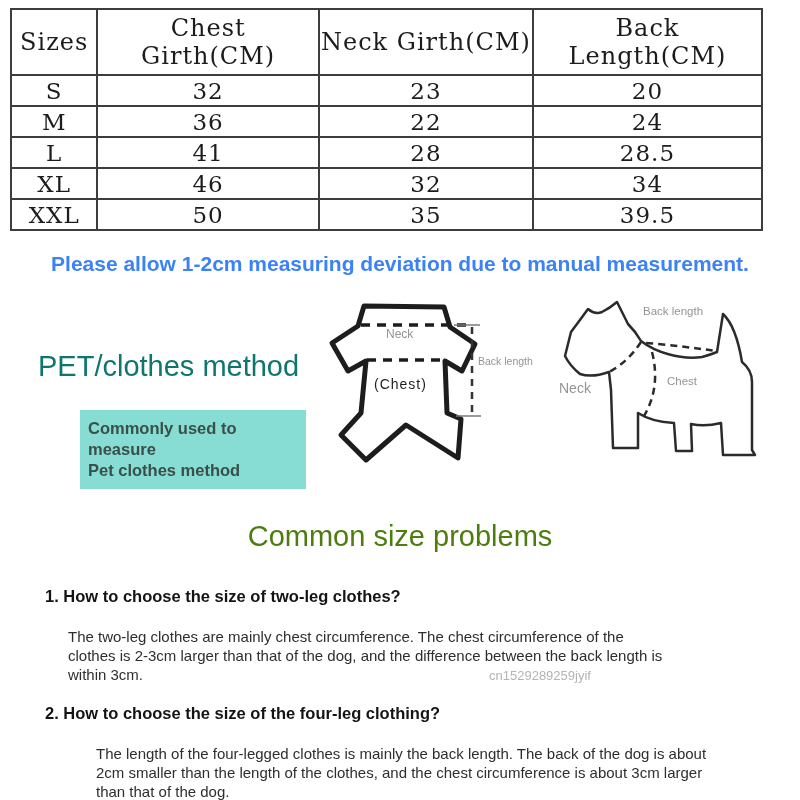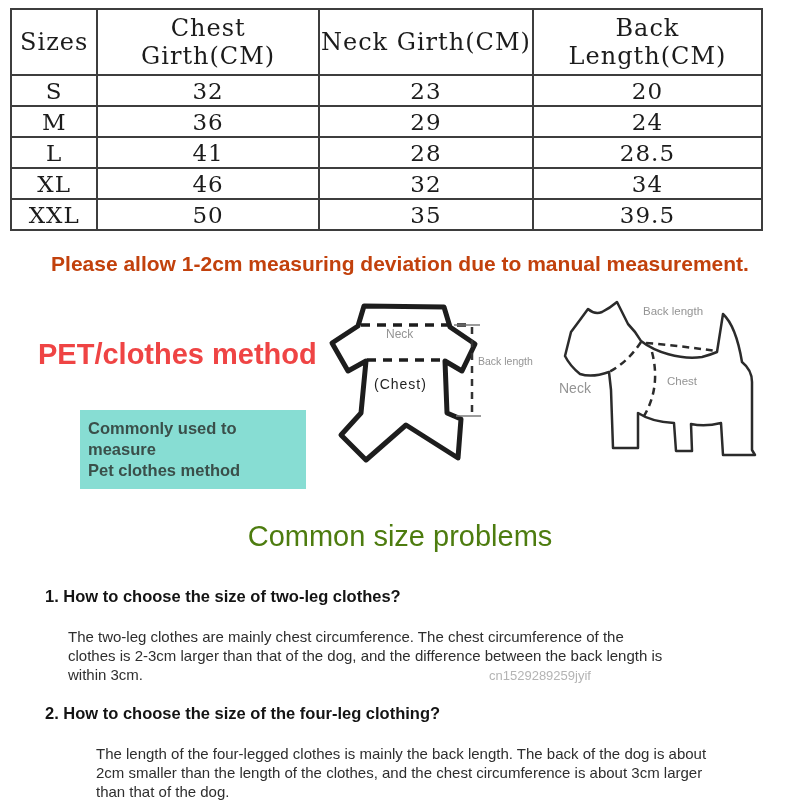--- a/index.html
+++ b/index.html
@@ -11,24 +11,24 @@
               table-layout:fixed;font-family:"DejaVu Serif",serif;color:#1c1c1c;}
   .size-table th,.size-table td{border:2px solid #3d3d3d;text-align:center;vertical-align:middle;
               font-weight:normal;letter-spacing:1px;}
   .size-table thead tr{height:66px;}
   .size-table thead th{font-size:24px;}
   .size-table tbody tr{height:31px;}
   .size-table tbody td{font-size:23px;}
 
   
   .notice{position:absolute;left:0;top:252px;width:100%;text-align:center;
-          color:#c2410c;font-weight:bold;font-size:21px;}
+          color:#3b82f6;font-weight:bold;font-size:21px;}
 
   
-  .method-title{position:absolute;left:38px;top:338px;font-size:29px;color:#ef4444;font-weight:bold;}
+  .method-title{position:absolute;left:38px;top:350px;font-size:29px;color:#0f766e;}
   .method-highlight{position:absolute;left:80px;top:410px;width:212px;background:#87ddd3;
           padding:8px 6px 8px 8px;font-size:16.5px;font-weight:bold;color:#3a4f4a;
           line-height:1.28;white-space:pre-line;}
 
   .fig{position:absolute;}
   .garment-fig{left:320px;top:292px;width:240px;height:186px;}
   .dog-fig{left:540px;top:292px;width:260px;height:190px;}
   .fig svg{position:absolute;left:0;top:0;}
   .fig-label{position:absolute;color:#949494;white-space:nowrap;}
   .lbl-garment-neck{left:66px;top:35px;font-size:12px;}
@@ -72,21 +72,21 @@
     <tbody>
       <tr>
         <td>S</td>
         <td>32</td>
         <td>23</td>
         <td>20</td>
       </tr>
       <tr>
         <td>M</td>
         <td>36</td>
-        <td>29</td>
+        <td>22</td>
         <td>24</td>
       </tr>
       <tr>
         <td>L</td>
         <td>41</td>
         <td>28</td>
         <td>28.5</td>
       </tr>
       <tr>
         <td>XL</td>

